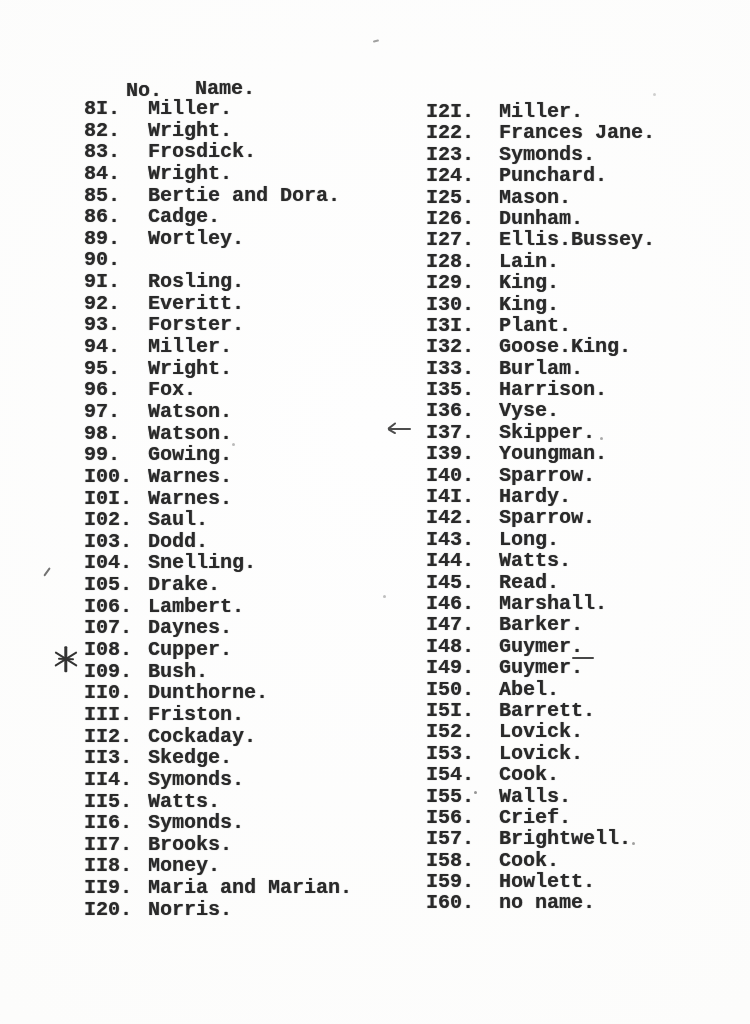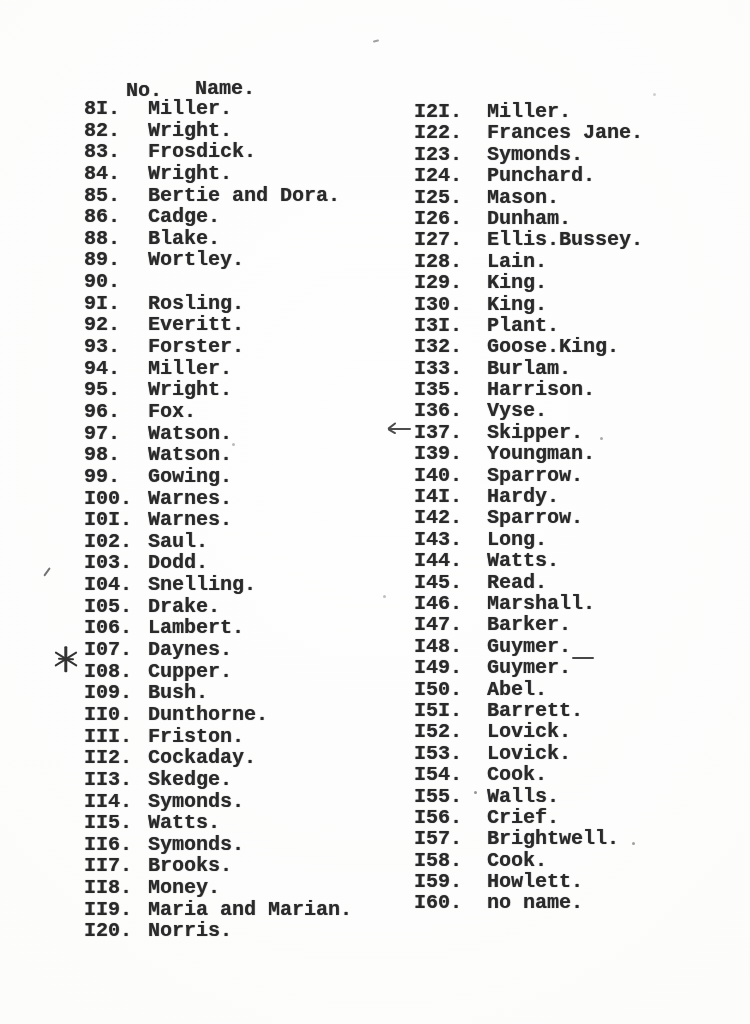--- a/index.html
+++ b/index.html
@@ -20,21 +20,21 @@
     color:#2a2a2a;
     text-shadow:0 0 1px rgba(40,40,40,0.55), 0.4px 0.4px 0.5px rgba(40,40,40,0.3);
     white-space:nowrap;
   }
   .hdr-no{position:absolute;left:86px;top:79px;margin-left:40px;}
   .hdr-name{position:absolute;left:195px;top:77px;}
   .col{position:absolute;}
   .col-left{left:84px;top:97px;}
   .col-left .row{height:21.65px;}
   .col-right{left:414px;top:100px;}
-  .col-right .row{height:21.4px;}
+  .col-right .row{height:21.4px;margin-left:12px;}
   .row{display:flex;align-items:flex-start;}
   .col-left .num{display:inline-block;width:64px;}
   .col-right .num{display:inline-block;width:73px;}
   .nm{display:inline-block;}
   
   .marks{position:absolute;left:0;top:0;width:750px;height:1024px;pointer-events:none;}
   .mark{position:absolute;}
   .mark-dot{width:3px;height:3px;border-radius:50%;background:#2e2e2e;}
   .mark-dash{width:20px;height:2.4px;background:#2e2e2e;border-radius:1px;}
   .mark-comma{width:2.4px;height:10px;background:#383838;border-radius:2px;transform:rotate(36deg);}
@@ -74,24 +74,20 @@
       </div>
       <div class="row">
         <span class="num">85.</span>
         <span class="nm">Bertie and Dora.</span>
       </div>
       <div class="row">
         <span class="num">86.</span>
         <span class="nm">Cadge.</span>
       </div>
       <div class="row">
-        <span class="num">88.</span>
-        <span class="nm">Blake.</span>
-      </div>
-      <div class="row">
         <span class="num">89.</span>
         <span class="nm">Wortley.</span>
       </div>
       <div class="row">
         <span class="num">90.</span>
       </div>
       <div class="row">
         <span class="num">9I.</span>
         <span class="nm">Rosling.</span>
       </div>

